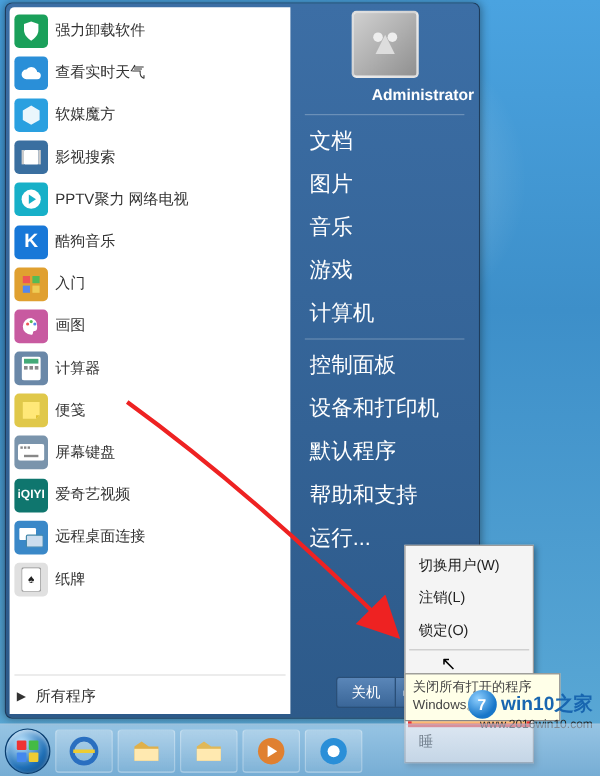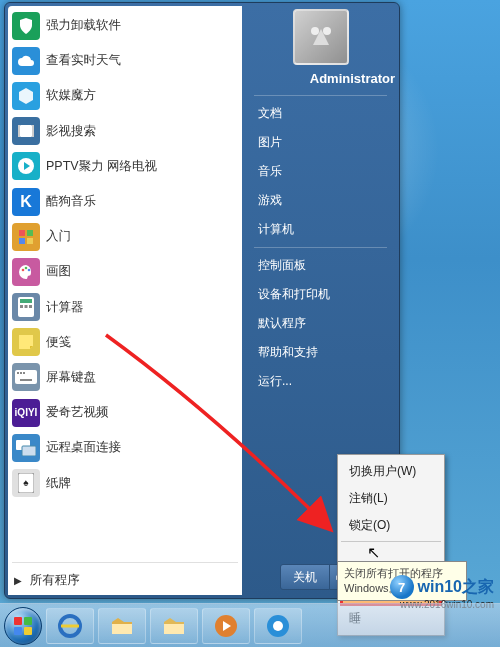--- a/index.html
+++ b/index.html
@@ -19,21 +19,21 @@
   .search-row{padding:6px;border-top:1px solid #ddd;}
   .search{display:flex;align-items:center;height:26px;border:1px solid #a8b8c8;border-radius:3px;background:#fff;padding:0 4px;}
   .search input{flex:1;border:none;outline:none;font-size:12px;font-style:italic;color:#888;background:transparent;}
   .search .sico{width:18px;text-align:center;color:#4a7ab0;}
 
   .right{flex:1;padding:6px 4px;display:flex;flex-direction:column;color:#fff;}
   .avatar{width:56px;height:56px;margin:0 auto 6px;border:2px solid rgba(255,255,255,.6);border-radius:4px;background:linear-gradient(135deg,#d0d0d0,#909090);display:flex;align-items:center;justify-content:center;}
   .avatar svg{width:40px;height:40px;}
   .uname{text-align:right;font-size:13px;font-weight:bold;margin-bottom:6px;}
   .rsep{height:1px;background:rgba(255,255,255,.25);margin:3px 8px;}
-  .ritem{font-size:12px;padding:6px 12px;cursor:pointer;}
+  .ritem{font-size:18px;padding:6px 12px;cursor:pointer;}
   .shutdown-row{position:absolute;left:243px;bottom:8px;display:flex;height:26px;}
   .shutbtn{background:linear-gradient(180deg,#5a86b8,#3a6698);border:1px solid #2a4f78;color:#fff;font-size:12px;padding:0 12px;border-radius:3px 0 0 3px;display:flex;align-items:center;cursor:pointer;margin-left:32px;}
   .shutarrow{background:linear-gradient(180deg,#5a86b8,#3a6698);border:1px solid #2a4f78;border-left:none;color:#fff;width:18px;border-radius:0 3px 3px 0;display:flex;align-items:center;justify-content:center;cursor:pointer;font-size:9px;}
 
   
   .fly{position:absolute;left:337px;top:454px;width:108px;background:#f4f4f4;border:1px solid #9a9a9a;box-shadow:2px 2px 5px rgba(0,0,0,.35);padding:3px;}
   .fi{font-size:12px;padding:5px 8px;cursor:pointer;color:#222;}
   .fisep{height:1px;background:#c8c8c8;margin:2px 0;}
   .fi.hl{outline:3px solid #e33;outline-offset:-2px;background:#fdba74;margin-top:36px;}
   .cursor{position:absolute;left:367px;top:543px;font-size:16px;color:#000;pointer-events:none;text-shadow:0 0 2px #fff;}
@@ -161,21 +161,21 @@
               <rect width="22" height="14" fill="#fff" rx="2"></rect>
               <rect x="2" y="2" width="2" height="2" fill="#888"></rect>
               <rect x="5" y="2" width="2" height="2" fill="#888"></rect>
               <rect x="8" y="2" width="2" height="2" fill="#888"></rect>
               <rect x="5" y="9" width="12" height="2" fill="#888"></rect>
             </svg>
           </div>
           <span>屏幕键盘</span>
         </div>
         <div class="app">
-          <div class="ico" style="background:#4c1d95">
+          <div class="ico" style="background:#0f766e">
             <span style="color:#fff;font-weight:bold;font-size:10px">iQIYI</span>
           </div>
           <span>爱奇艺视频</span>
         </div>
         <div class="app">
           <div class="ico" style="background:#3a88c8">
             <svg width="20" height="16" viewBox="0 0 20 16">
               <rect width="14" height="10" fill="#fff" rx="1"></rect>
               <rect x="6" y="6" width="14" height="10" fill="#cde" rx="1" stroke="#48a"></rect>
             </svg>

